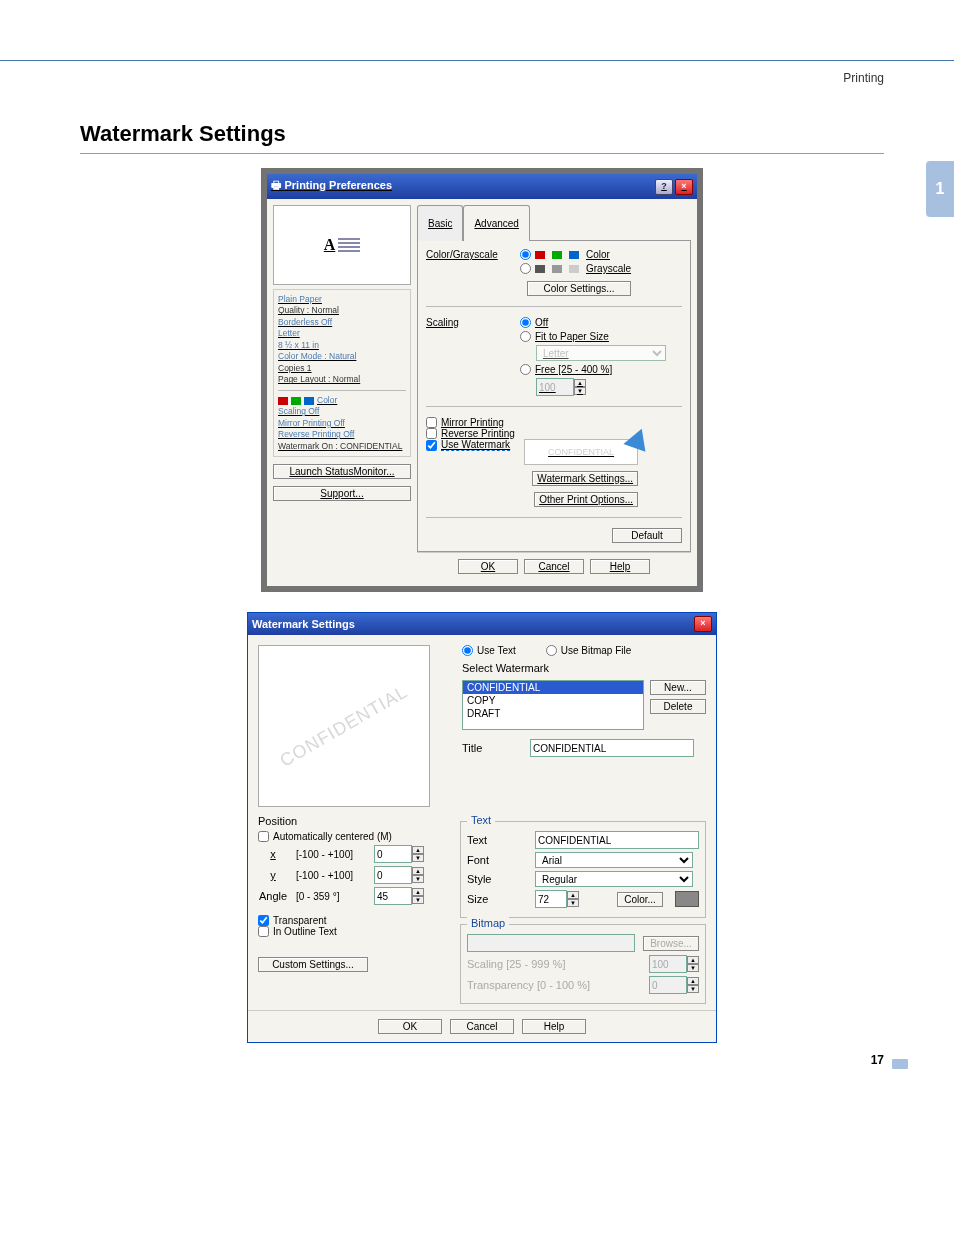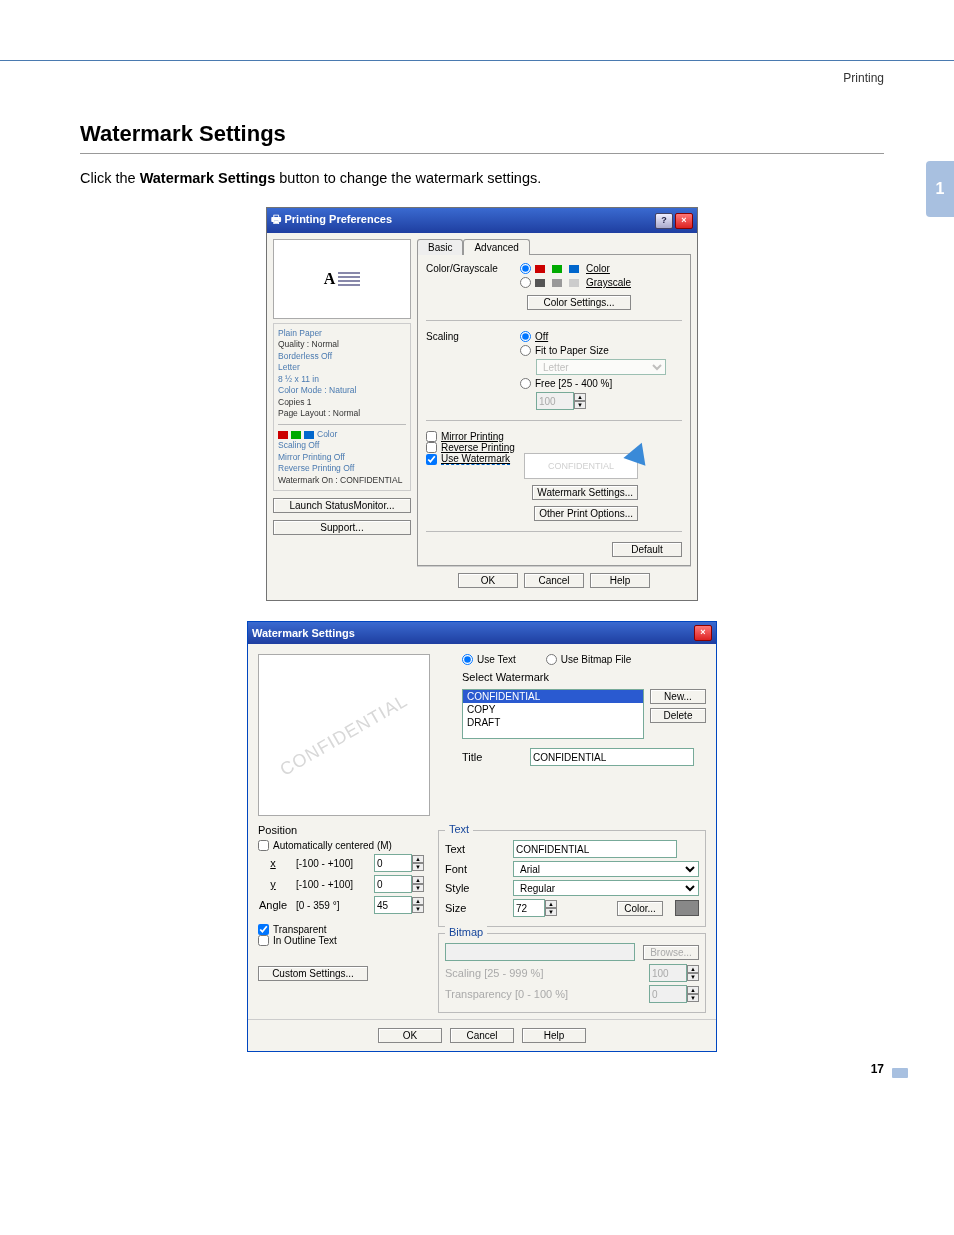--- a/index.html
+++ b/index.html
@@ -47,24 +47,25 @@
   p.body-text {
     font-size: 14.5px;
     line-height: 1.45;
     margin: 10px 0 18px 0;
   }
 
   
   .dlg {
     width: 430px;
     margin: 0 auto 20px auto;
-    border: 1px solid #737373;
+    border: 6px solid #737373;
     font-family: Tahoma, Arial, sans-serif;
     font-size: 10px;
     background: #f4f3ee;
+    text-decoration: underline;
   }
   .titlebar {
     background: linear-gradient(#3a6ad0, #1e3ea0);
     color: #fff;
     padding: 3px 4px;
     display: flex;
     align-items: center;
     justify-content: space-between;
     font-weight: bold;
     font-size: 11px;
@@ -106,21 +107,21 @@
   .settings-list .dim { color: #4a7ab0; }
   .hr-thin { border:none; border-top:1px solid #bbb; margin:4px 0;}
   .swatch { display:inline-block; width:10px; height:8px; vertical-align:middle; margin-right:3px;}
   .sw-r{background:#c00;} .sw-g{background:#0a0;} .sw-b{background:#06c;}
   .left-btn { margin-top: 3px; }
 
   .right-col { flex: 1; }
   .tabs { display:flex; gap:0; margin-bottom:-1px;}
   .tab {
     border:1px solid #999; border-bottom:none;
-    padding: 2px 10px; background:#eee; font-size:10px;
+    padding: 12px 10px; background:#eee; font-size:10px;
     border-radius: 3px 3px 0 0;
   }
   .tab.active { background:#f4f3ee; position:relative; z-index:2;}
   .tab-panel {
     border:1px solid #999; background:#f4f3ee; padding:8px;
     display:flex; flex-direction:column; gap:6px;
   }
   .row2 { display:flex; gap:10px; align-items:flex-start;}
   .lbl { width: 84px; color:#000; }
   .radio-col { display:flex; flex-direction:column; gap:3px;}
@@ -200,38 +201,35 @@
   .field-row { display:flex; align-items:center; gap:8px; margin:3px 0;}
   .field-row .nm { width:30px; text-align:center;}
   .field-row .rng { width:70px; text-align:left; font-size:10px;}
   .d2-footer { display:flex; justify-content:center; gap:8px; padding:8px; border-top:1px solid #ccc;}
   .d2-footer .w-btn, .apply-row .w-btn { min-width:64px;}
   .apply-row { display:flex; justify-content:flex-end; border-top:1px solid #ccc; padding:6px 10px;}
   .page-num { position:absolute; bottom:16px; right:70px; font-size:12px; font-weight:bold;}
   .page-num-bar { position:absolute; bottom:14px; right:46px; width:16px; height:10px; background:#a8c0e0; border-radius:1px;}
   .dim2 { color:#aaa; }
   .txt-in { width:158px; }
-  .sel-md { width:186px; }
+  .sel-md { width:158px; }
   .clr-sw { display:inline-block; width:22px; height:14px; background:#888; border:1px solid #555; vertical-align:middle; margin-left:4px;}
   .free-spin-dim input { color:#aaa; background:#f0f0f0;}
 </style>
 </head>
 <body>
 
 <div class="top-rule"></div>
 
 <div class="page">
   <div class="header-right">Printing</div>
   <div class="side-tab">1</div>
 
   <h1 class="section-title">Watermark Settings</h1>
 
-  <p class="body-text">
-    <span>Click the </span><b>Watermark Settings</b><span> button to change the watermark settings.</span>
-  </p>
 
   <div class="dlg">
     <div class="titlebar">
       <span>🖶 <span>Printing Preferences</span></span>
       <span class="titlebar-btns">
         <span class="tb-btn">?</span>
         <span class="tb-btn tb-close">×</span>
       </span>
     </div>
     <div class="dlg-body">

